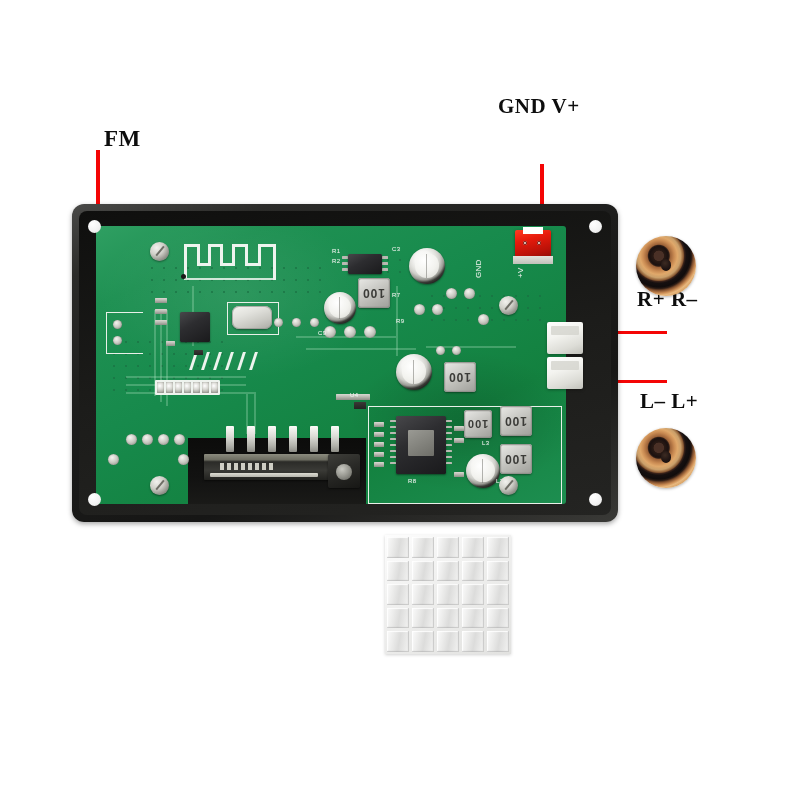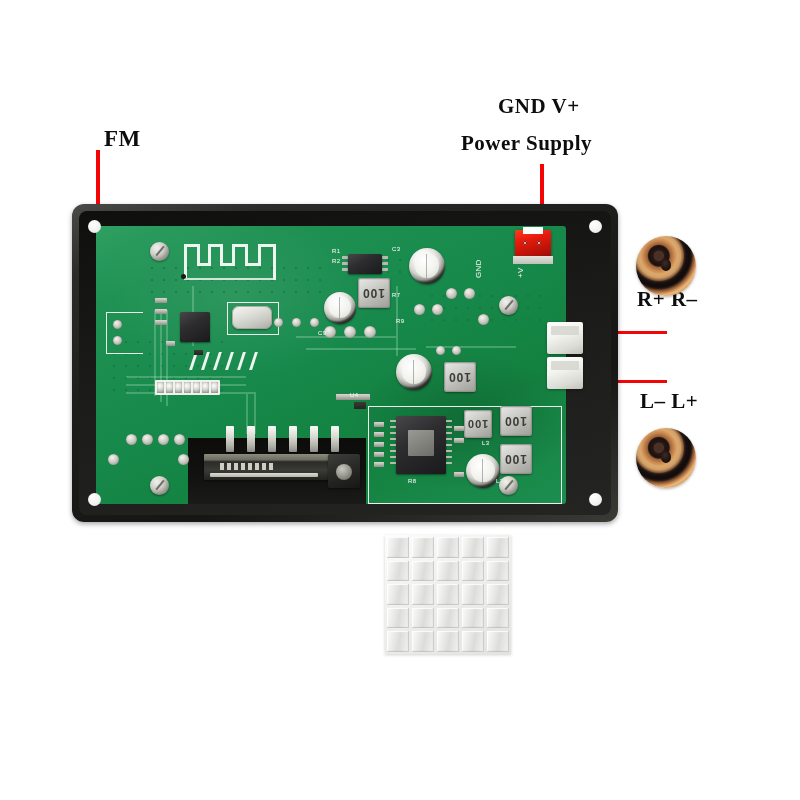--- a/index.html
+++ b/index.html
@@ -438,21 +438,20 @@
 </style>
 </head>
 <body>
 
 <div id="canvas">
 
   <div class="annot-label" id="label-fm">FM</div>
 
   <div class="annot-label" id="label-gnd">GND V+</div>
 
-  <div class="annot-label" id="label-power">Power Supply</div>
 
   <div class="annot-label" id="label-rplus">R+ R–</div>
 
   <div class="annot-label" id="label-lminus">L– L+</div>
 
   <div class="leader" id="leader-fm"></div>
   <div class="leader" id="leader-gnd"></div>
   <div class="leader" id="leader-r"></div>
   <div class="leader" id="leader-l"></div>
 

